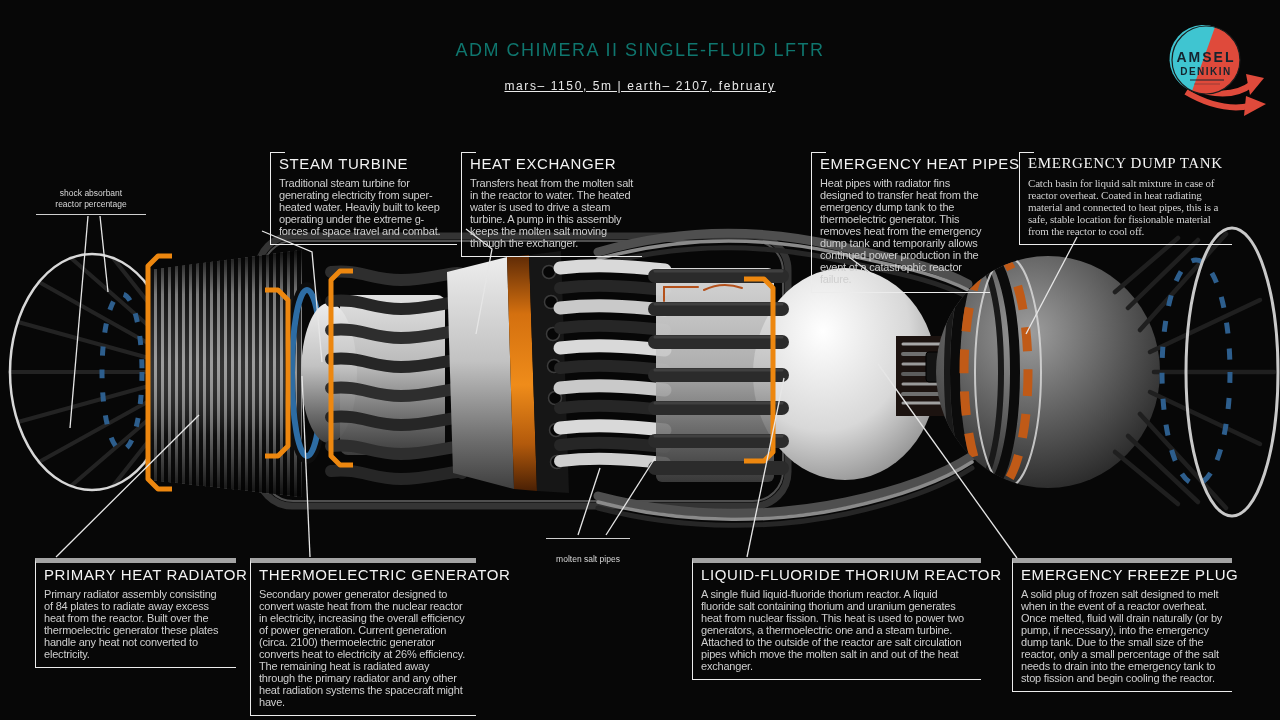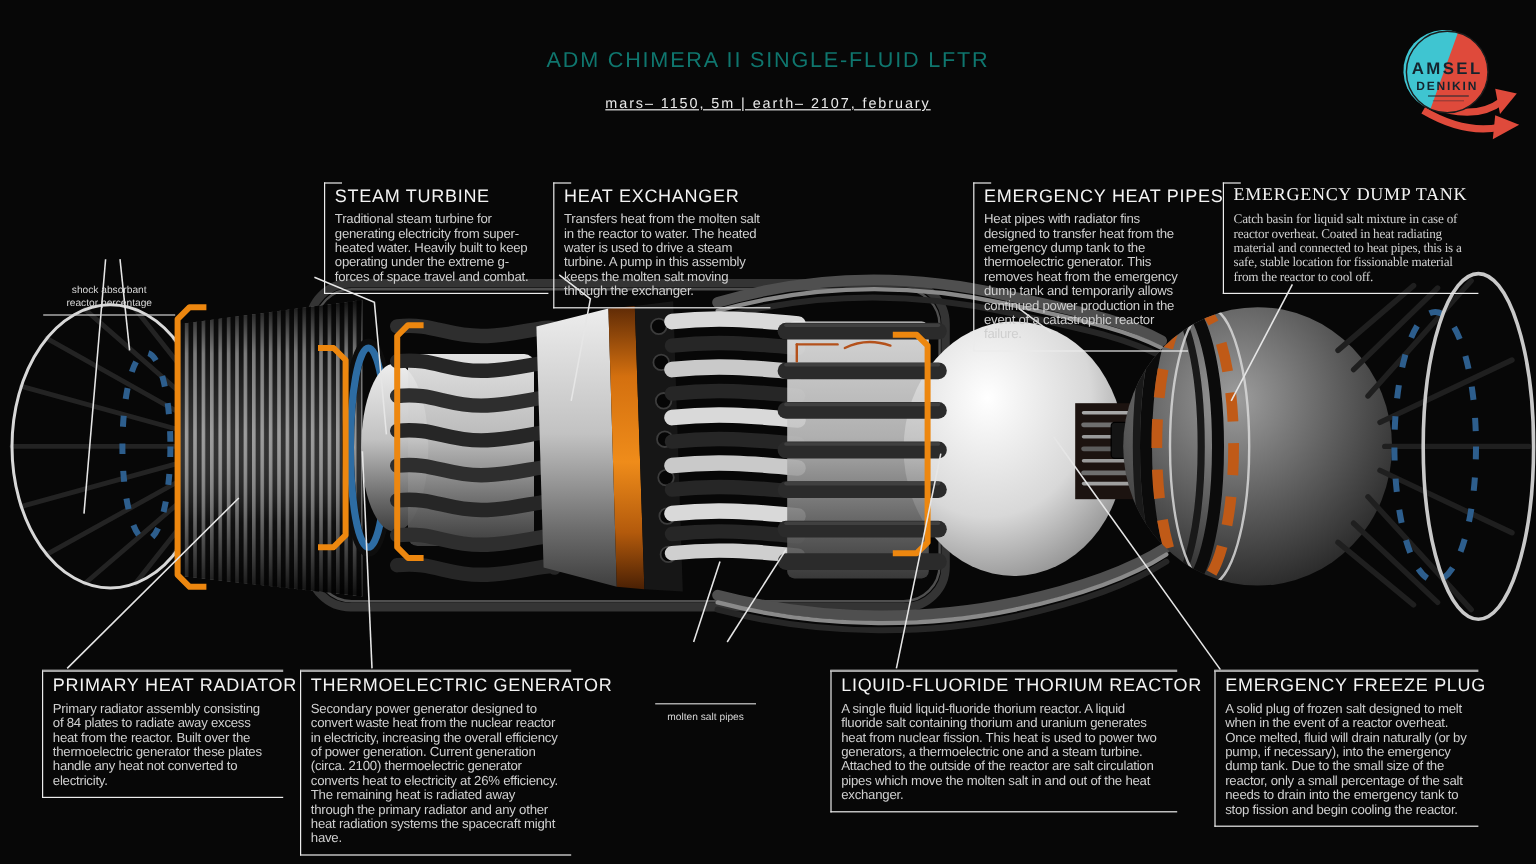--- a/index.html
+++ b/index.html
@@ -8,37 +8,37 @@
   svg.scene { position:absolute; left:0; top:0; width:1280px; height:720px; }
 
   .title { position:absolute; top:40px; left:0; width:100%; text-align:center;
            color:#0f766e; font-size:18px; font-weight:normal; letter-spacing:1.5px; }
   .subtitle { position:absolute; top:79px; left:0; width:100%; text-align:center;
               color:#e9e9e9; font-size:12px; font-weight:400; letter-spacing:1.6px;text-decoration:underline; }
 
   .callout { position:absolute; color:#fff; padding:3px 8px 7px 8px; box-sizing:border-box; }
   .co-top  { border-left:1px solid #ececec; border-bottom:1px solid #ececec; }
   .co-top::before { content:""; position:absolute; top:0; left:-1px; width:15px; height:1px; background:#ececec; }
-  .co-bot  { border-left:1px solid #ececec; border-top:2px solid #a3a3a3; border-bottom:1px solid #ececec; }
+  .co-bot  { border-left:1px solid #ececec; border-top:5px solid #a3a3a3; border-bottom:1px solid #ececec; }
   .callout h3 { margin:0 0 5px 0; font-size:15px; font-weight:400; letter-spacing:.6px;
                 color:#f4f4f4; white-space:nowrap; }
   .callout p  { margin:0; font-size:11px; letter-spacing:-.2px; line-height:12px; color:#cfcfcf; }
 
   #c-st  { left:258px;  top:152px; width:187px; min-height:79px;margin-left:12px; }
   #c-hx  { left:461px;  top:152px; width:181px; min-height:76px; }
   #c-ehp { left:811px;  top:152px; width:179px; min-height:104px; }
   #c-edt { left:1019px; top:152px; width:213px; min-height:84px;font-family:Liberation Serif, serif; }
   #c-phr { left:35px;   top:558px; width:201px; min-height:78px; }
   #c-teg { left:250px;  top:558px; width:226px; min-height:105px; }
   #c-lftr{ left:692px;  top:558px; width:289px; min-height:90px; }
   #c-efp { left:1012px; top:558px; width:220px; min-height:108px; }
 
-  .sm-label { position:absolute; color:#d8d8d8; font-size:8.5px; line-height:11px; text-align:center;margin-top:48px; }
+  .sm-label { position:absolute; color:#d8d8d8; font-size:8.5px; line-height:11px; text-align:center; }
   #lbl-shock  { left:36px;  top:188px; width:110px; padding-bottom:4px; border-bottom:1px solid #cfcfcf; }
-  #lbl-molten { left:546px; top:538px; width:84px;  padding-top:5px;   border-top:1px solid #cfcfcf; }
+  #lbl-molten { left:546px; top:538px; width:84px;  padding-top:15px;   border-top:1px solid #cfcfcf; }
 </style>
 </head>
 <body>
 
 <div class="canvas">
 
   <svg class="scene" viewBox="0 0 1280 720" aria-hidden="true">
     <defs>
       <linearGradient id="gradMetal" x1="0" y1="0" x2="0" y2="1">
         <stop offset="0" stop-color="#ededed"></stop>

